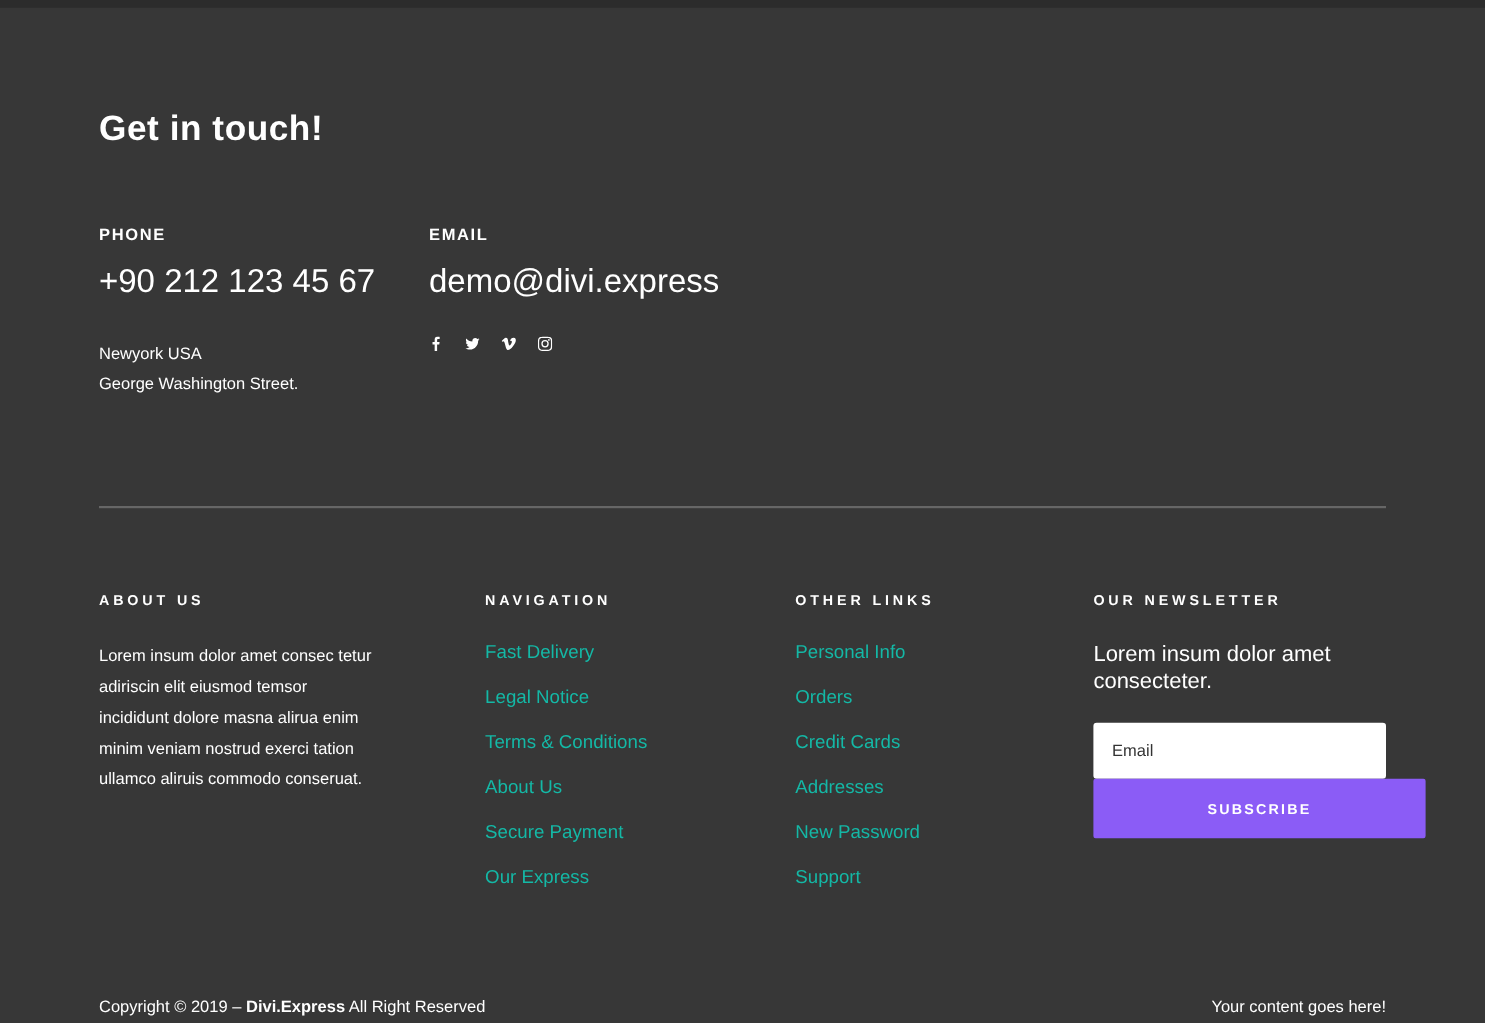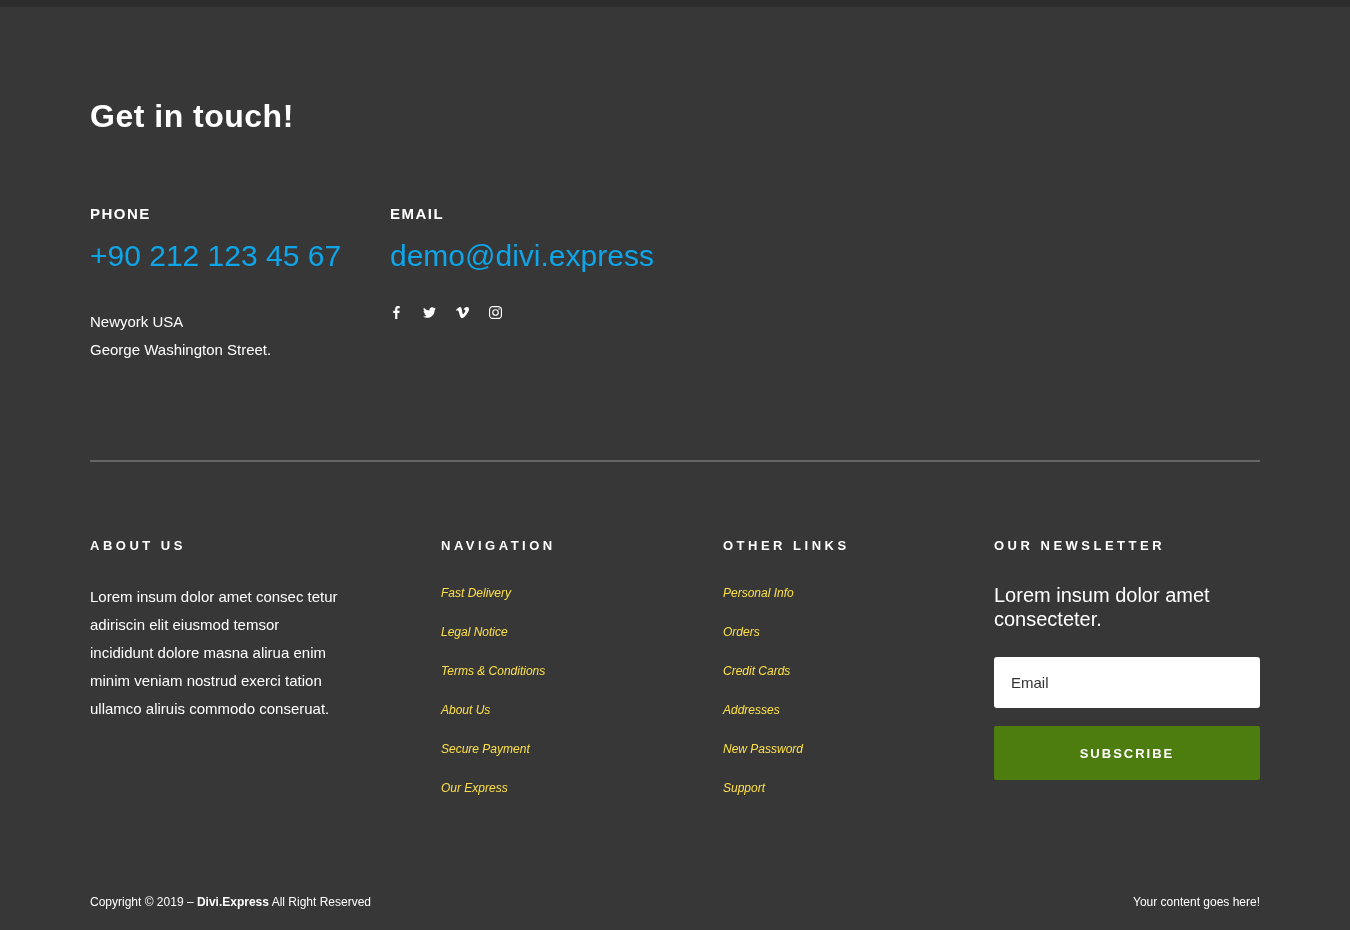--- a/index.html
+++ b/index.html
@@ -40,21 +40,21 @@
     font-size: 15px;
     font-weight: 700;
     letter-spacing: 1.5px;
     text-transform: uppercase;
     margin-bottom: 16px;
   }
   .contact-big {
     font-size: 30px;
     font-weight: 300;
     line-height: 36px;
-    color: #0ea5e9;
+    color: #ffffff;
     text-decoration: none;
     display: inline-block;
   }
   .address {
     margin-top: 34px;
     font-size: 15px;
     line-height: 28px;
   }
   .social-row {
     margin-top: 32px;
@@ -94,25 +94,24 @@
     margin-bottom: 30px;
   }
   .widget-text {
     font-size: 15px;
     line-height: 28px;
     max-width: 252px;
   }
   .widget-links { list-style: none; }
   .widget-links li { margin-bottom: 21px; }
   .widget-links a {
-    color: #fde047;
-    font-size: 12px;
+    color: #14b8a6;
+    font-size: 17px;
     text-decoration: none;
     cursor: pointer;
-    font-style: italic;
   }
   .newsletter-text {
     font-size: 20px;
     line-height: 24px;
     margin-bottom: 26px;
   }
   .newsletter-input {
     width: 266px;
     height: 51px;
     background: #ffffff;
@@ -120,43 +119,42 @@
     border-radius: 3px;
     padding: 0 17px;
     font-family: "Liberation Sans", sans-serif;
     font-size: 15px;
     color: #333333;
     outline: none;
     display: block;
   }
   .newsletter-input::placeholder { color: #333333; opacity: 1; }
   .subscribe-button {
-    margin-top: 18px;
-    width: 266px;
+    width: 302px;
     height: 54px;
-    background: #4d7c0f;
+    background: #8b5cf6;
     color: #ffffff;
     border: none;
     border-radius: 2px;
     font-family: "Liberation Sans", sans-serif;
     font-size: 13px;
     font-weight: 700;
     letter-spacing: 2px;
     text-transform: uppercase;
     cursor: pointer;
     display: block;
   }
 
   
   .bottom-bar {
     margin-top: 78px;
     display: flex;
     justify-content: space-between;
     align-items: center;
-    font-size: 12px;
+    font-size: 15px;
   }
   .bottom-bar .brand { font-weight: 700; color: #ffffff; text-decoration: none; cursor: pointer; }
 </style>
 </head>
 <body>
 
 <div class="top-strip"></div>
 
 <div class="container">
 

